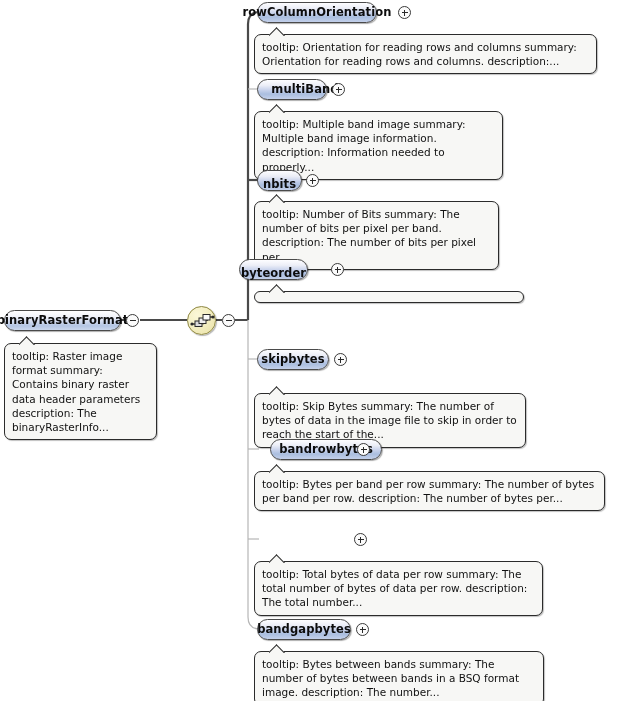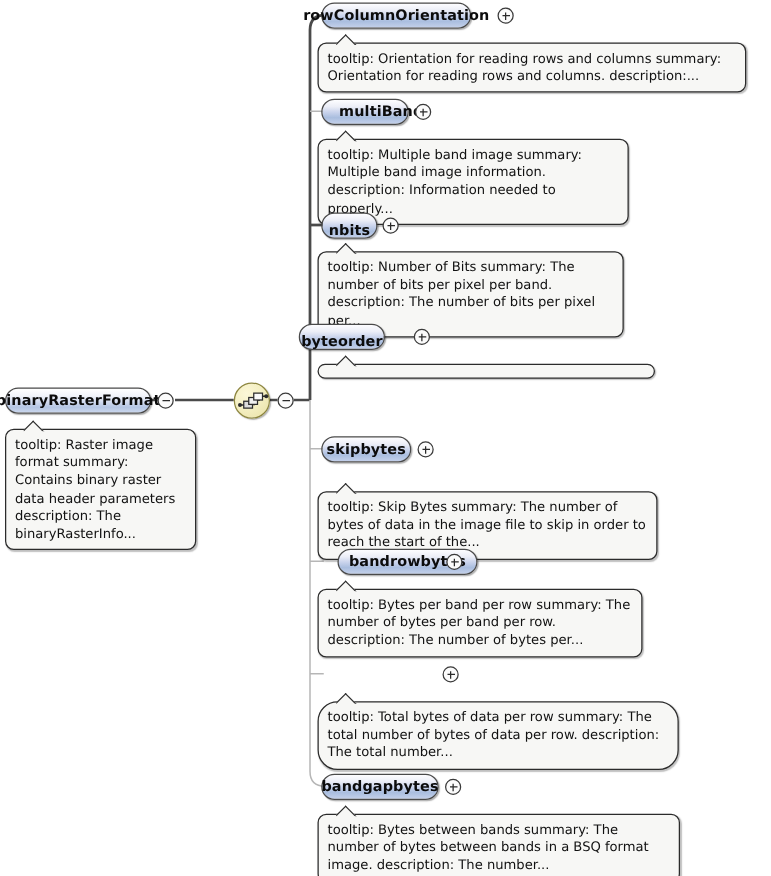--- a/index.html
+++ b/index.html
@@ -250,27 +250,27 @@
   <div class="toggle plus" style="left:334px; top:353px;"></div>
   <div class="tooltip" style="left:254px; top:381px; width:272px;margin-top:12px;">
     <span class="notch"></span>
     <span class="tip-text">tooltip: Skip Bytes summary: The number of bytes of data in the image file to skip in order to reach the start of the...</span>
   </div>
 
   <div class="node" style="left:270px; top:439px; width:112px;">
     <span class="node-label">bandrowbytes</span>
   </div>
   <div class="toggle plus" style="left:357px; top:443px;"></div>
-  <div class="tooltip" style="left:254px; top:471px; width:260px;">
+  <div class="tooltip" style="left:254px; top:471px; width:351px;">
     <span class="notch"></span>
     <span class="tip-text">tooltip: Bytes per band per row summary: The number of bytes per band per row. description: The number of bytes per...</span>
   </div>
 
   <div class="toggle plus" style="left:354px; top:533px;"></div>
-  <div class="tooltip" style="left:254px; top:561px; width:289px;border-radius:16px;">
+  <div class="tooltip" style="left:254px; top:561px; width:289px;">
     <span class="notch"></span>
     <span class="tip-text">tooltip: Total bytes of data per row summary: The total number of bytes of data per row. description: The total number...</span>
   </div>
 
   <div class="node" style="left:257px; top:619px; width:94px;text-align:center;">
     <span class="node-label">bandgapbytes</span>
   </div>
   <div class="toggle plus" style="left:356px; top:623px;"></div>
   <div class="tooltip" style="left:254px; top:651px; width:290px;">
     <span class="notch"></span>

